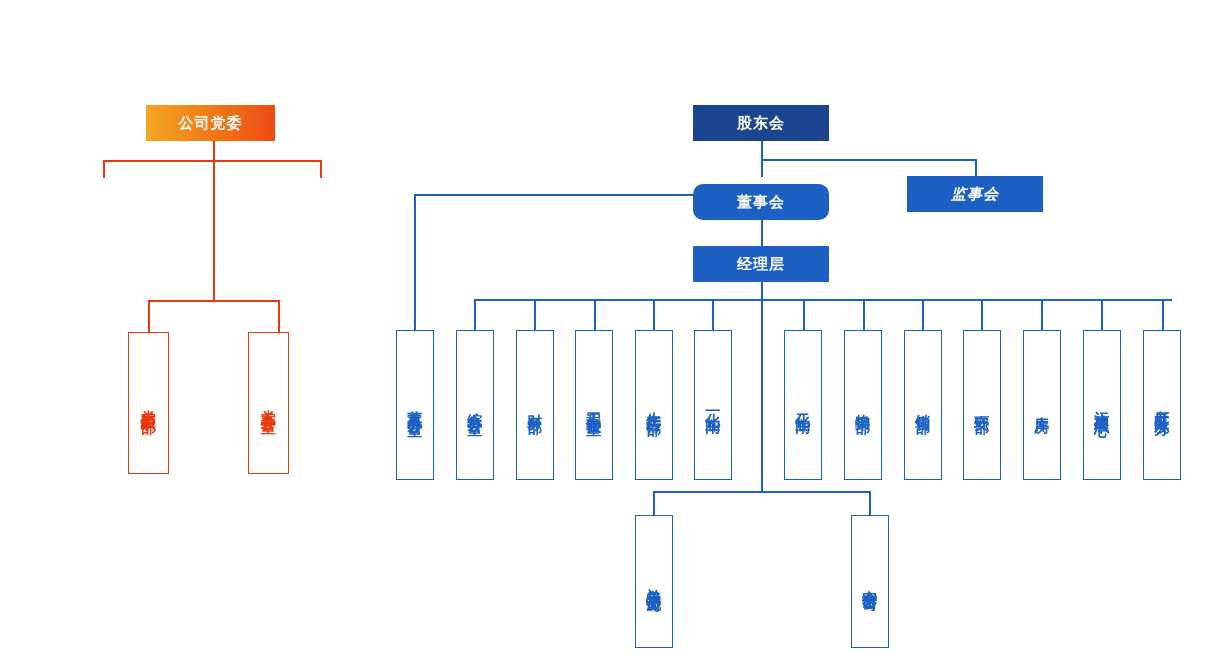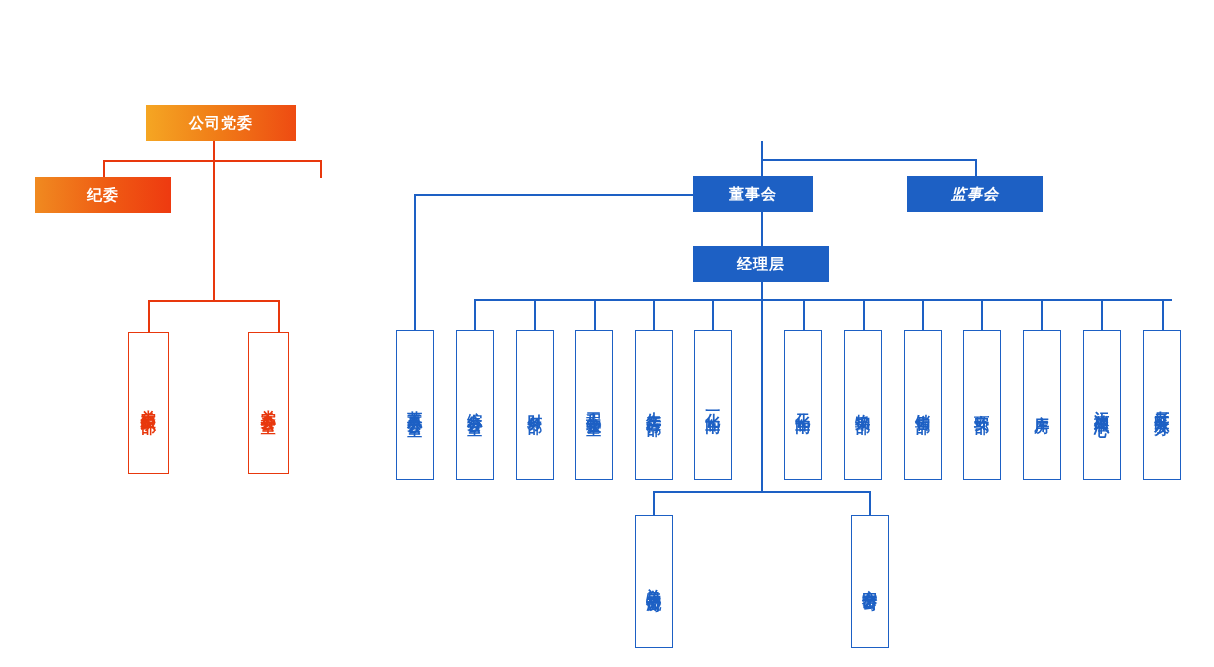--- a/index.html
+++ b/index.html
@@ -23,44 +23,44 @@
   .ln{position:absolute;background:#1d60c4;}
   .ln.red{background:#e8380d;}
   .ln.h{height:1.5px;}
   .ln.v{width:1.5px;}
 </style>
 </head>
 <body>
 
 <div id="stage">
 
-  <div class="node h-box org-grad2" style="left:146px;top:105px;width:150px;height:36px;">公司党委</div>
+  <div class="node h-box org-grad2" style="left:146px;top:105px;width:129px;height:36px;">公司党委</div>
 
   <div class="ln red v" style="left:213px;top:141px;height:20px;"></div>
   <div class="ln red h" style="left:103px;top:160px;width:218px;"></div>
   <div class="ln red v" style="left:103px;top:160px;height:18px;"></div>
   <div class="ln red v" style="left:320px;top:160px;height:18px;"></div>
 
-  <div class="node h-box org-grad" style="left:35px;top:177px;width:136px;height:36px;">纪委</div>
 
   <div class="ln red v" style="left:213px;top:141px;height:160px;"></div>
   <div class="ln red h" style="left:148px;top:300px;width:131px;"></div>
   <div class="ln red v" style="left:148px;top:300px;height:32px;"></div>
   <div class="ln red v" style="left:278px;top:300px;height:32px;"></div>
 
   <div class="node v-box red" style="left:128px;top:332px;width:41px;height:142px;">党委组织部</div>
   <div class="node v-box red" style="left:248px;top:332px;width:41px;height:142px;">党委办公室</div>
 
+  <div class="node h-box navy" style="left:693px;top:105px;width:136px;height:36px;">股东会</div>
 
   <div class="ln v" style="left:761px;top:141px;height:19px;"></div>
   <div class="ln h" style="left:761px;top:159px;width:215px;"></div>
   <div class="ln v" style="left:975px;top:159px;height:18px;"></div>
   <div class="ln v" style="left:761px;top:159px;height:18px;"></div>
 
-  <div class="node h-box blue" style="left:693px;top:176px;width:120px;height:36px;">董事会</div>
+  <div class="node h-box blue" style="left:693px;top:184px;width:136px;height:36px;border-radius:10px;">董事会</div>
   <div class="node h-box blue" style="left:907px;top:176px;width:136px;height:36px;font-style:italic;">监事会</div>
 
   <div class="ln v" style="left:761px;top:212px;height:35px;"></div>
   <div class="node h-box blue" style="left:693px;top:246px;width:136px;height:36px;">经理层</div>
 
   <div class="ln h" style="left:414px;top:194px;width:280px;"></div>
   <div class="ln v" style="left:414px;top:194px;height:136px;"></div>
 
   <div class="ln v" style="left:761px;top:282px;height:18px;"></div>
   <div class="ln h" style="left:474px;top:299px;width:698px;"></div>

